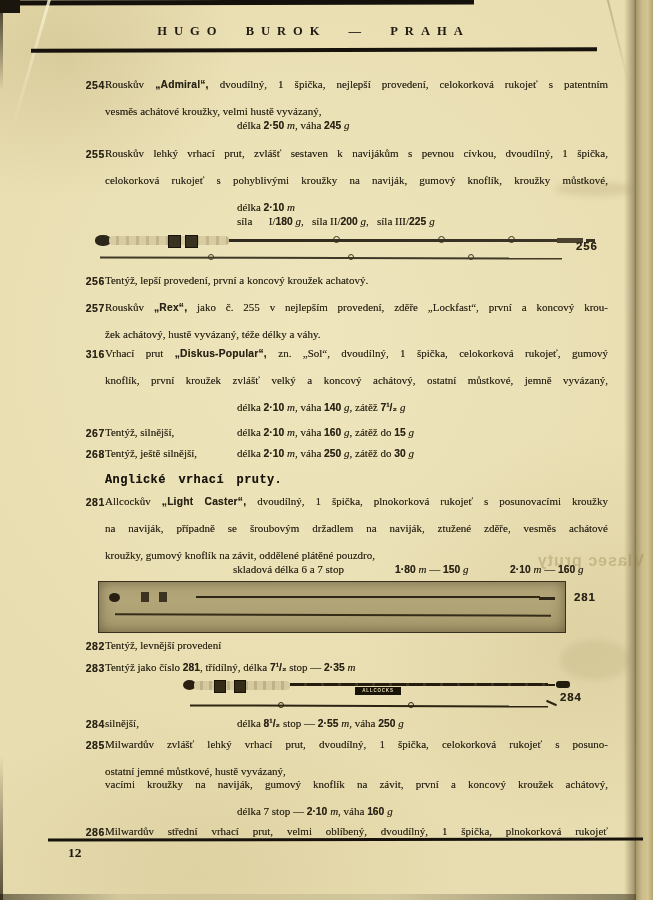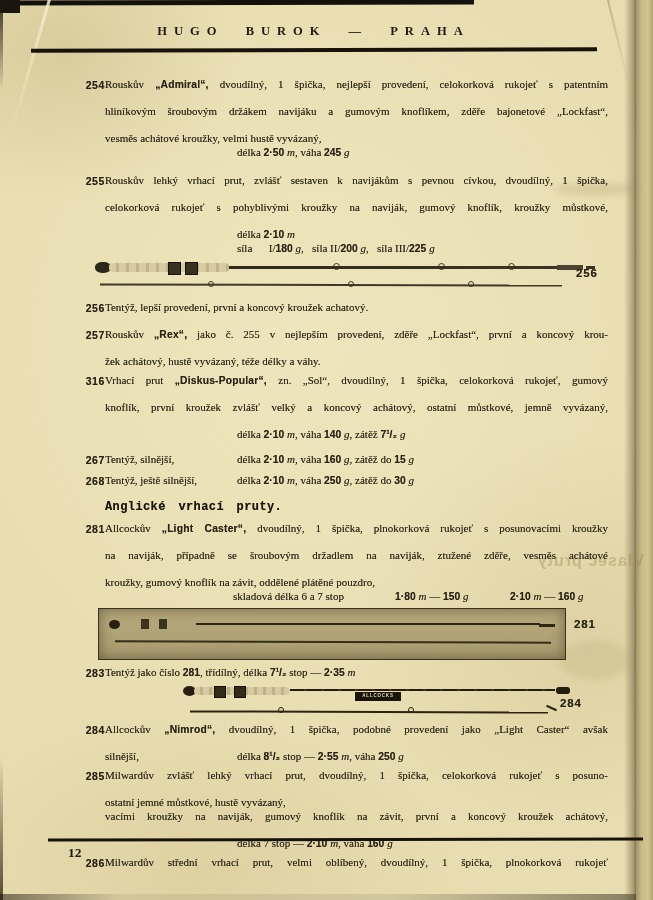--- a/index.html
+++ b/index.html
@@ -140,21 +140,20 @@
 
   <div class="ghost">Vlasec pruty</div>
 
   <div class="content">
 
     <div>
         <div class="item" style="margin-bottom: 15px;">
           <div class="num">254</div>
           <div class="body">
             <div class="line just"><span class="chunk"><span class="seg-r">Rouskův </span><span class="seg-b">„Admiral“,</span><span class="seg-r"> dvoudílný, 1 špička, nejlepší provedení, celokorková rukojeť s patentním</span></span></div>
-            <div class="line just"><span class="chunk"><span class="seg-r">hliníkovým šroubovým držákem navijáku a gumovým knoflíkem, zděře bajonetové „Lockfast“,</span></span></div>
             <div class="line"><span class="chunk"><span class="seg-r">vesměs achátové kroužky, velmi hustě vyvázaný,</span></span></div>
             <div class="line" style="padding-left: 132px;"><span class="chunk"><span class="seg-r">délka </span><span class="seg-n">2·50 </span><span class="seg-i">m</span><span class="seg-r">, váha </span><span class="seg-n">245 </span><span class="seg-i">g</span></span></div>
           </div>
         </div>
         <div class="item" style="margin-bottom: 4px;">
           <div class="num">255</div>
           <div class="body">
             <div class="line just"><span class="chunk"><span class="seg-r">Rouskův lehký vrhací prut, zvlášť sestaven k navijákům s pevnou cívkou, dvoudílný, 1 špička,</span></span></div>
             <div class="line just"><span class="chunk"><span class="seg-r">celokorková rukojeť s pohyblivými kroužky na naviják, gumový knoflík, kroužky můstkové,</span></span></div>
             <div class="line" style="padding-left: 132px;"><span class="chunk"><span class="seg-r">délka </span><span class="seg-n">2·10 </span><span class="seg-i">m</span></span></div>
@@ -238,20 +237,26 @@
         <span class="pband1"></span>
         <span class="pband2"></span>
         <span class="pshaft"></span>
         <span class="ptip"></span>
         <span class="plower"></span>
       </span>
       <span class="fig-label" style="left:526px;top:10px">281</span>
     </div>
 
     <div>
+        <div class="item" style="margin-bottom: 7px;">
+          <div class="num">282</div>
+          <div class="body">
+            <div class="line"><span class="chunk"><span class="seg-r">Tentýž, levnější provedení</span></span></div>
+          </div>
+        </div>
         <div class="item" style="margin-bottom: 0px;">
           <div class="num">283</div>
           <div class="body">
             <div class="line"><span class="chunk"><span class="seg-r">Tentýž jako číslo </span><span class="seg-n">281</span><span class="seg-r">, třídílný, délka </span><span class="seg-n">7¹/₂</span><span class="seg-r"> stop — </span><span class="seg-n">2·35 </span><span class="seg-i">m</span></span></div>
           </div>
         </div>
       </div>
 
     <div class="fig" id="fig284">
       <span class="cap"></span>
@@ -266,21 +271,20 @@
       <span class="lguide" style="left:230px"></span>
       <span class="lguide" style="left:360px"></span>
       <span class="ltip"></span>
       <span class="fig-label" style="left:512px;top:16px">284</span>
     </div>
 
     <div>
         <div class="item" style="margin-bottom: 6px;">
           <div class="num">284</div>
           <div class="body">
-            <div class="line just"><span class="chunk"><span class="seg-r">Allcockův </span><span class="seg-b">„Nimrod“,</span><span class="seg-r"> dvoudílný, 1 špička, podobné provedení jako „Light Caster“ avšak</span></span></div>
             <div class="line"><span class="chunk"><span class="seg-r">silnější,</span></span><span class="chunk abs" style="left: 132px;"><span class="seg-r">délka </span><span class="seg-n">8¹/₂</span><span class="seg-r"> stop — </span><span class="seg-n">2·55 </span><span class="seg-i">m</span><span class="seg-r">, váha </span><span class="seg-n">250 </span><span class="seg-i">g</span></span></div>
           </div>
         </div>
         <div class="item" style="margin-bottom: 6px;">
           <div class="num">285</div>
           <div class="body">
             <div class="line just"><span class="chunk"><span class="seg-r">Milwardův zvlášť lehký vrhací prut, dvoudílný, 1 špička, celokorková rukojeť s posuno-</span></span></div>
             <div class="line"><span class="chunk"><span class="seg-r">ostatní jemné můstkové, hustě vyvázaný,</span></span></div>
             <div class="line just"><span class="chunk"><span class="seg-r">vacími kroužky na naviják, gumový knoflík na závit, první a koncový kroužek achátový,</span></span></div>
             <div class="line" style="padding-left: 132px;"><span class="chunk"><span class="seg-r">délka 7 stop — </span><span class="seg-n">2·10 </span><span class="seg-i">m</span><span class="seg-r">, váha </span><span class="seg-n">160 </span><span class="seg-i">g</span></span></div>

